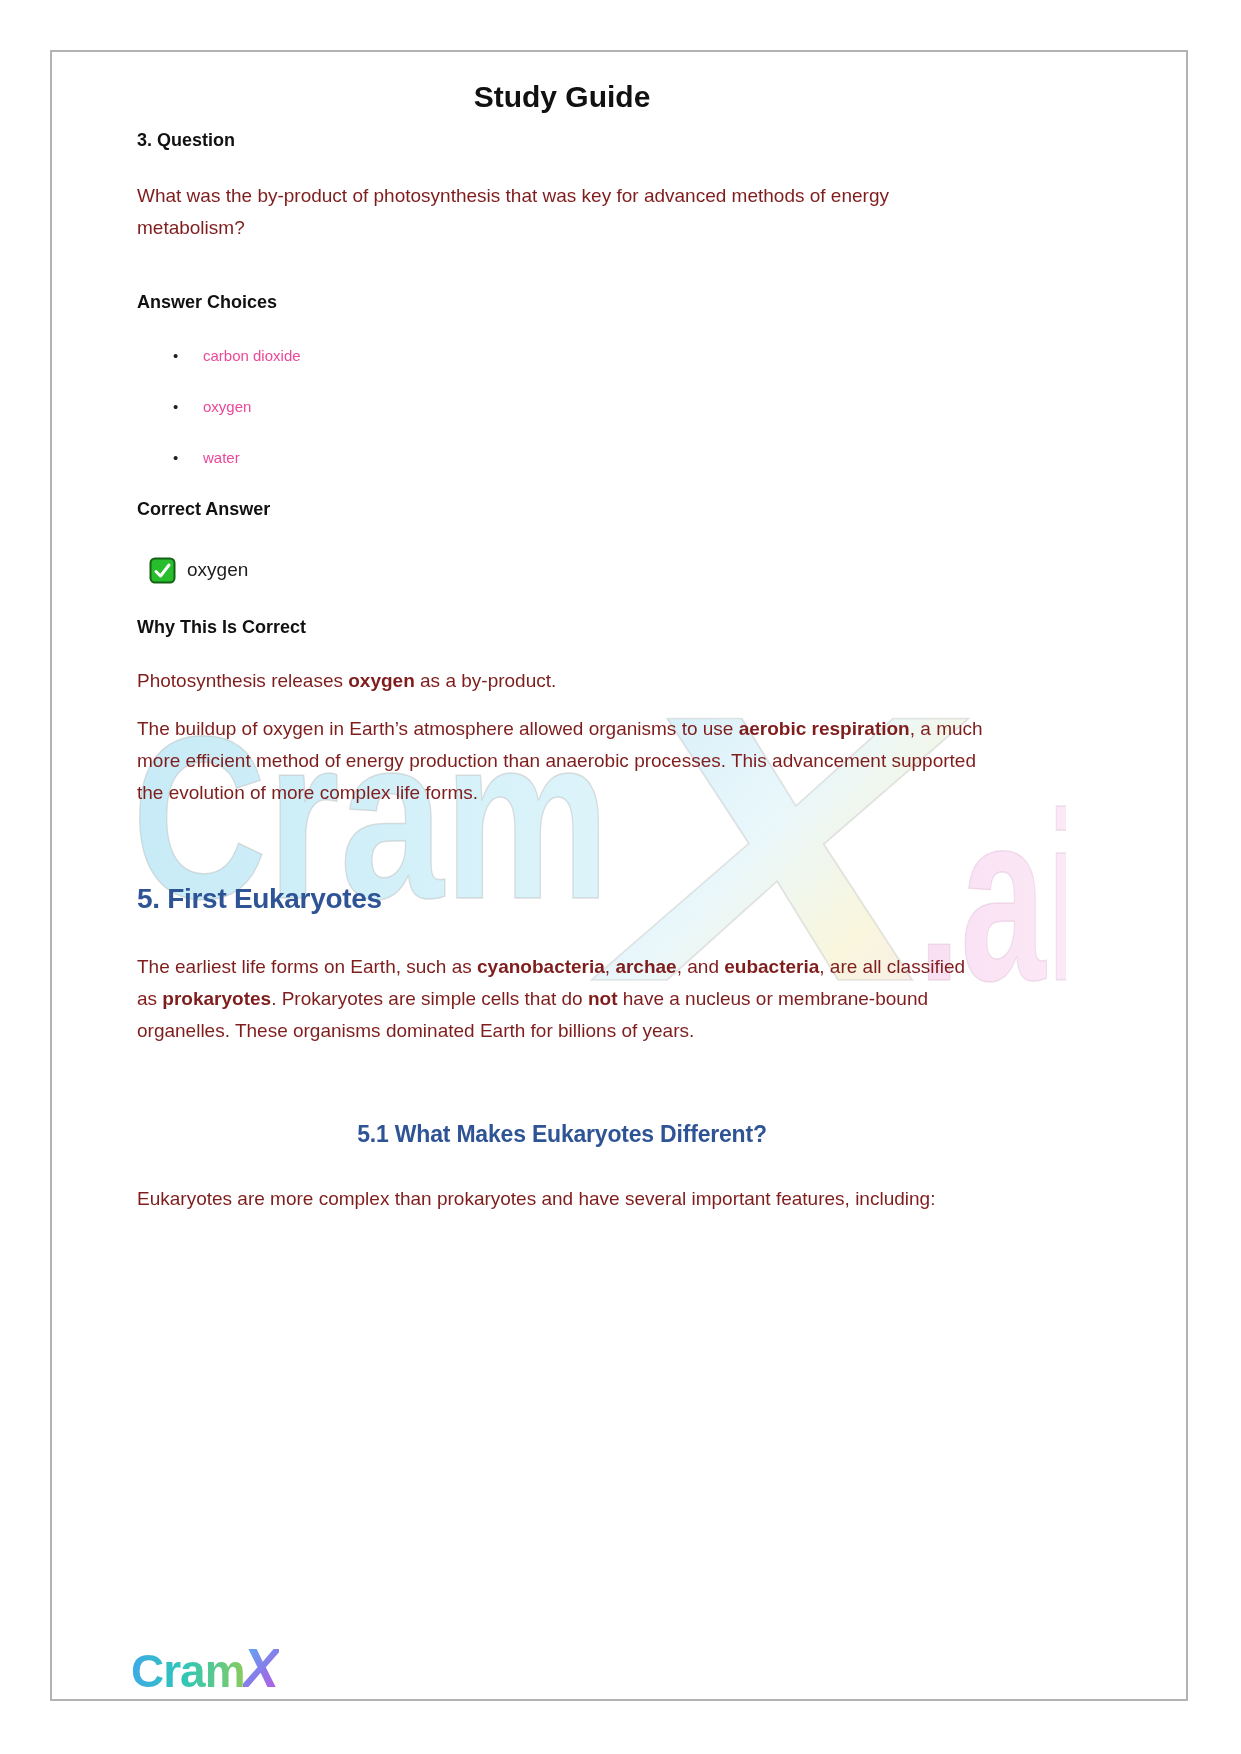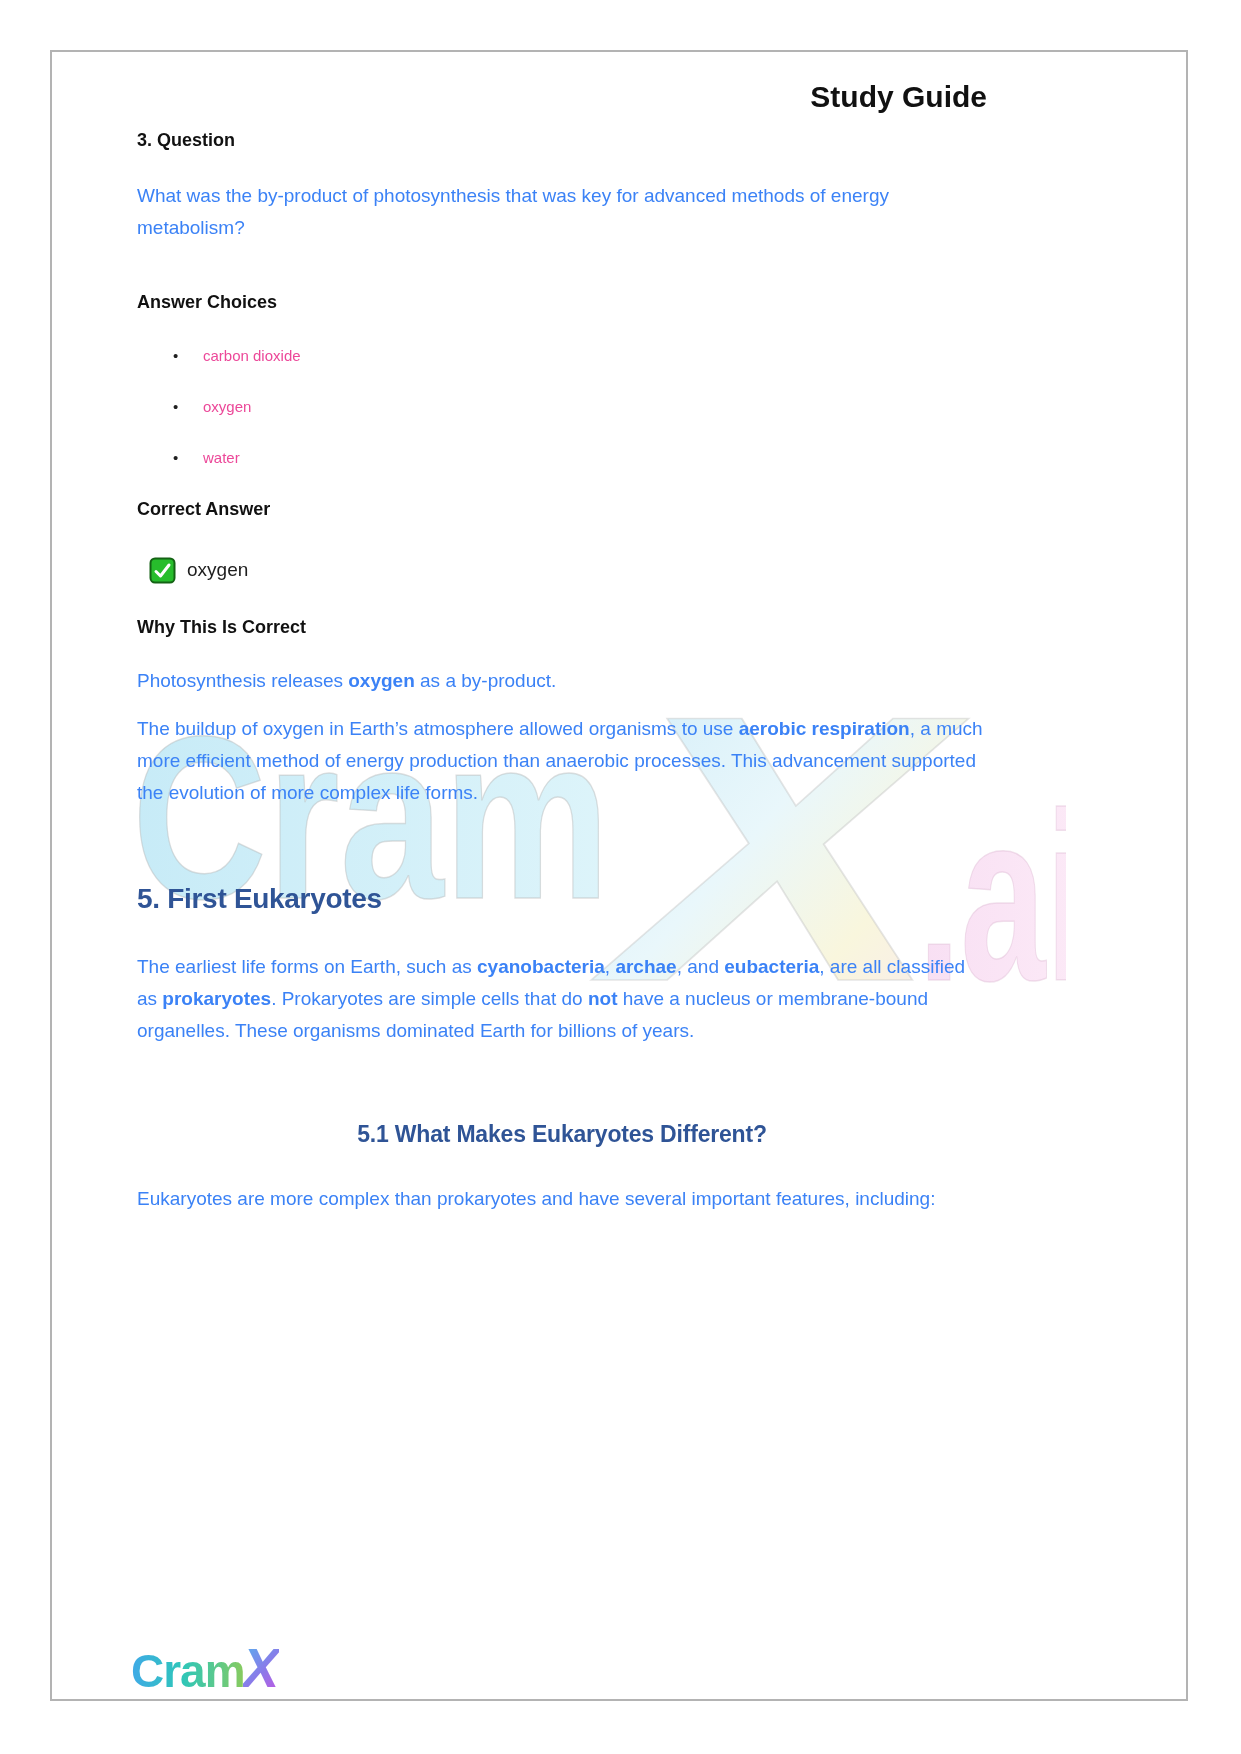--- a/index.html
+++ b/index.html
@@ -26,36 +26,36 @@
   }
   .content {
     position: absolute;
     left: 137px; top: 80px;
     width: 850px;
     z-index: 1;
   }
   .doc-title {
     font-size: 30px;
     font-weight: 700;
-    text-align: right;
+    text-align: center;
     line-height: 34px;
     margin-bottom: 14px;
     color: #111;
   }
   .h-small {
     font-size: 18px;
     font-weight: 700;
     line-height: 24px;
     color: #111;
   }
   .q-heading { margin-bottom: 28px; }
   p.body-text {
     font-size: 19px;
     line-height: 32px;
-    color: #3b82f6;
+    color: #7f1d1d;
   }
   .q-text { margin-bottom: 46px; }
   .ac-heading { margin-bottom: 26px; }
   ul.plain-list { list-style: none; }
   ul.plain-list li {
     position: relative;
     padding-left: 66px;
     font-size: 15px;
     line-height: 32px;
     margin-bottom: 19px;

